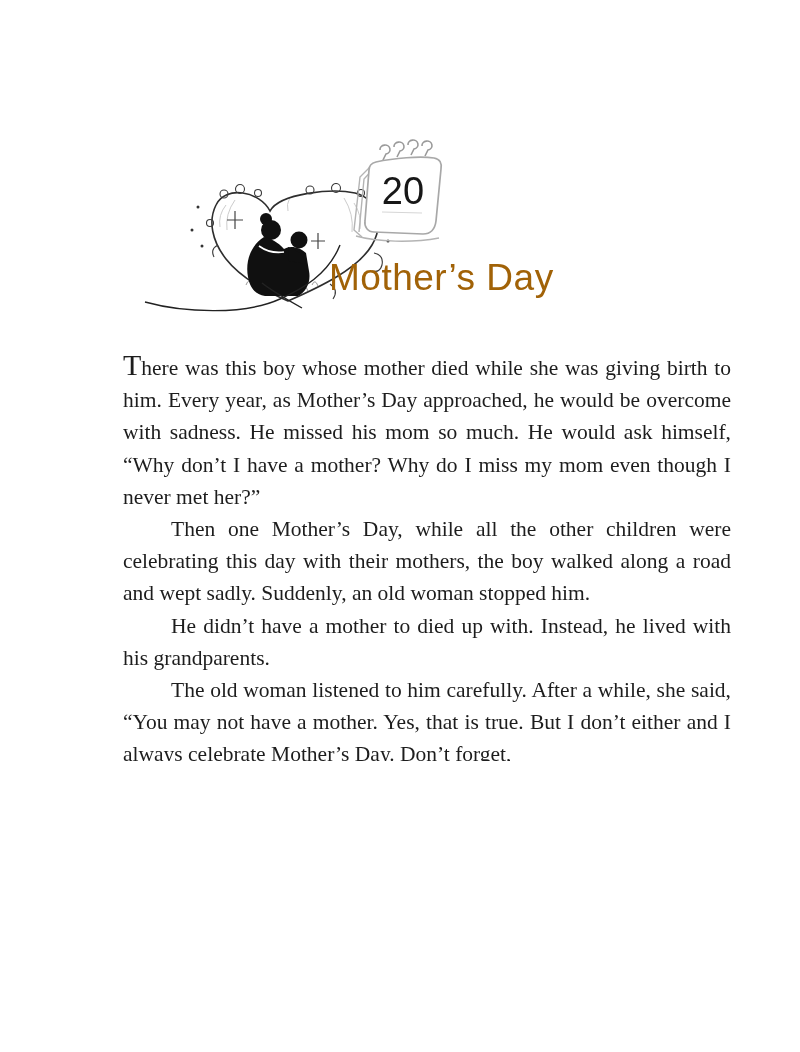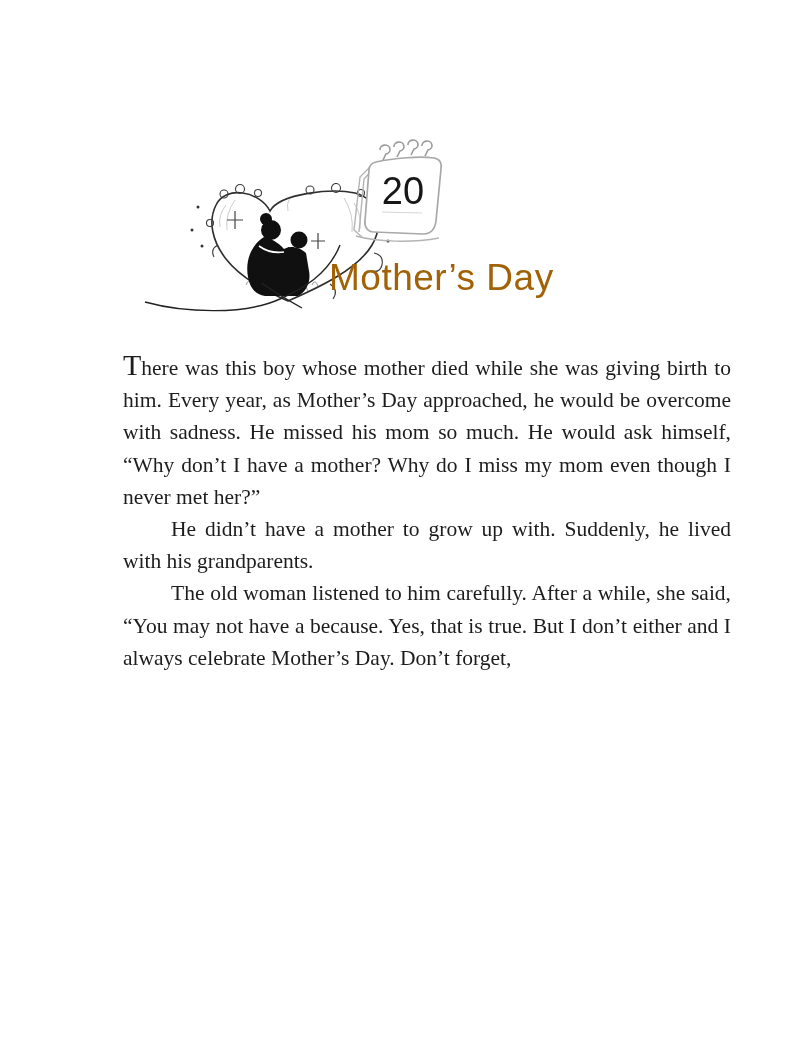--- a/index.html
+++ b/index.html
@@ -167,21 +167,22 @@
       <path d="M40,78 L80,79" stroke="#d6d6d6" stroke-width="1.2"></path>
 
       <text class="calendar-number" x="61" y="70" text-anchor="middle">20</text>
     </svg>
 
     <div class="chapter-title">Mother’s Day</div>
   </div>
 
   <div class="story-body">
     <p class="para first"><span class="dropcap">T</span><span>here was this boy whose mother died while she was giving birth to him. Every year, as Mother’s Day approached, he would be overcome with sadness. He missed his mom so much. He would ask himself, “Why don’t I have a mother? Why do I miss my mom even though I never met her?”</span></p>
-    <p class="para">He didn’t have a mother to grow up with. Suddenly, he lived with his grandparents.</p>
-    <p class="para">The old woman listened to him carefully. After a while, she said, “You may not have a because. Yes, that is true. But I don’t either and I always celebrate Mother’s Day. Don’t forget,</p>
+    <p class="para">Then one Mother’s Day, while all the other children were celebrating this day with their mothers, the boy walked along a road and wept sadly. Suddenly, an old woman stopped him.</p>
+    <p class="para">He didn’t have a mother to died up with. Instead, he lived with his grandparents.</p>
+    <p class="para">The old woman listened to him carefully. After a while, she said, “You may not have a mother. Yes, that is true. But I don’t either and I always celebrate Mother’s Day. Don’t forget,</p>
   </div>
 
   <div class="page-number">40</div>
 
   <div class="watermark">book-reader.cn</div>
 
 </div>
 
 </body></html>

